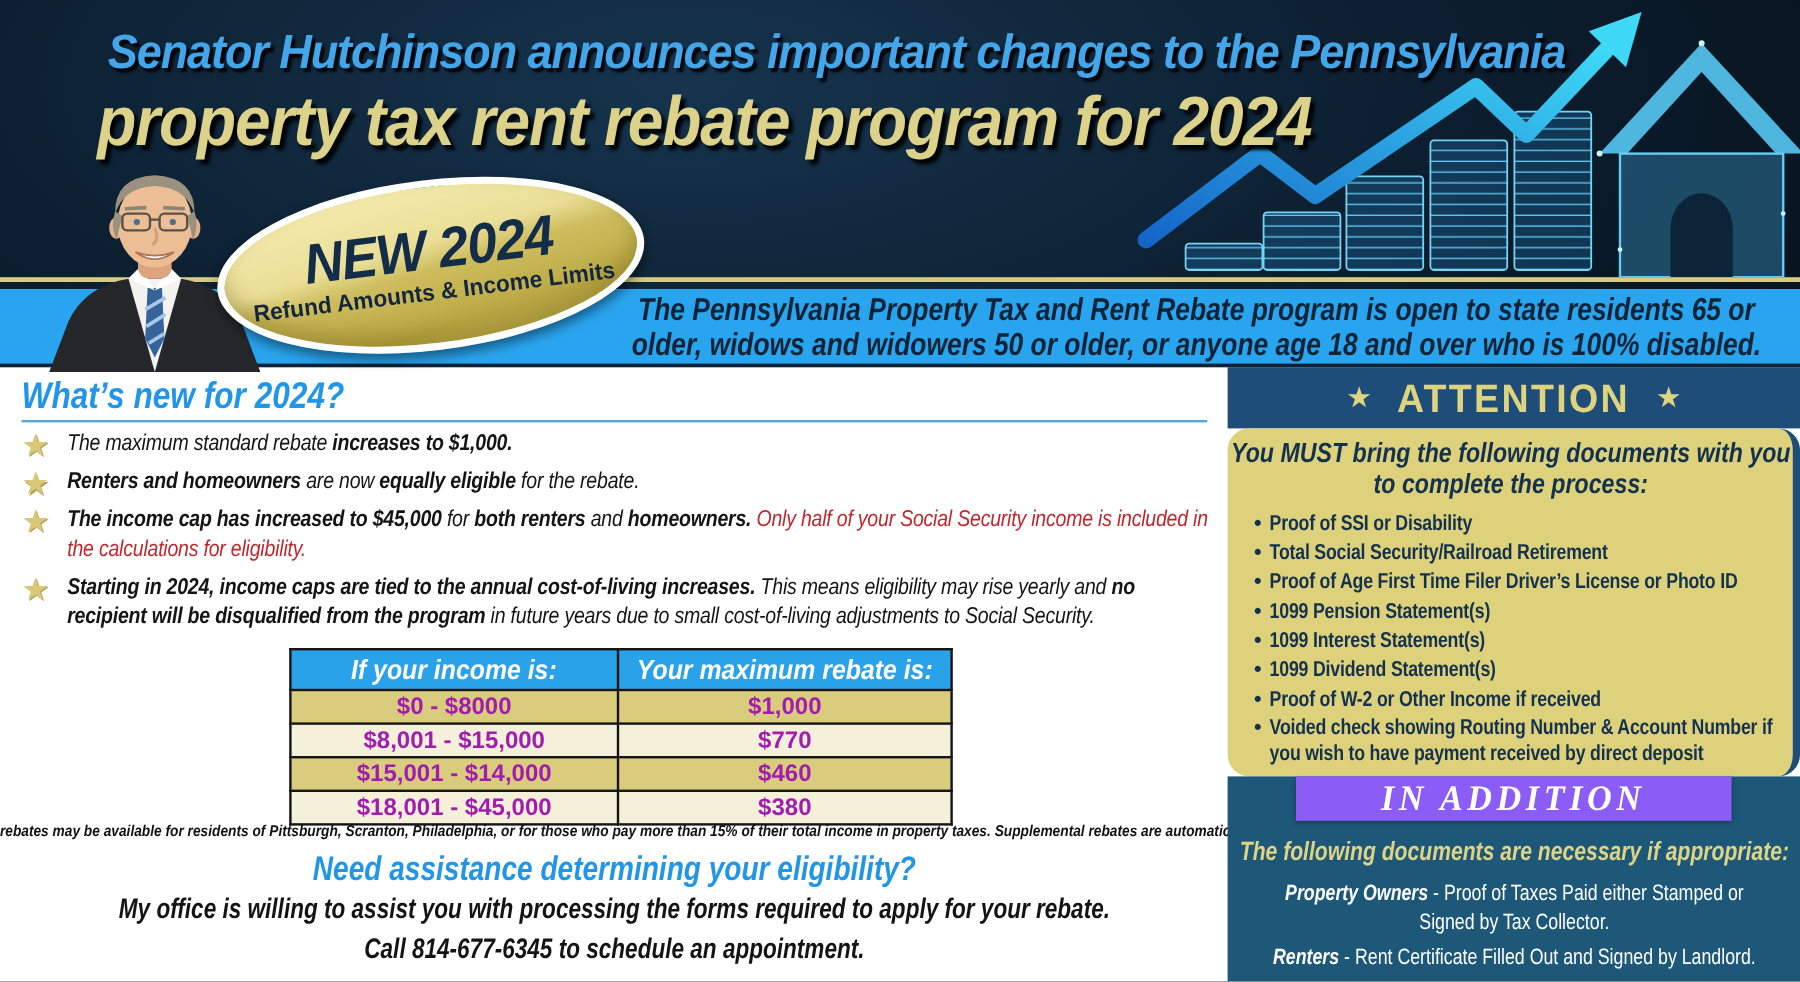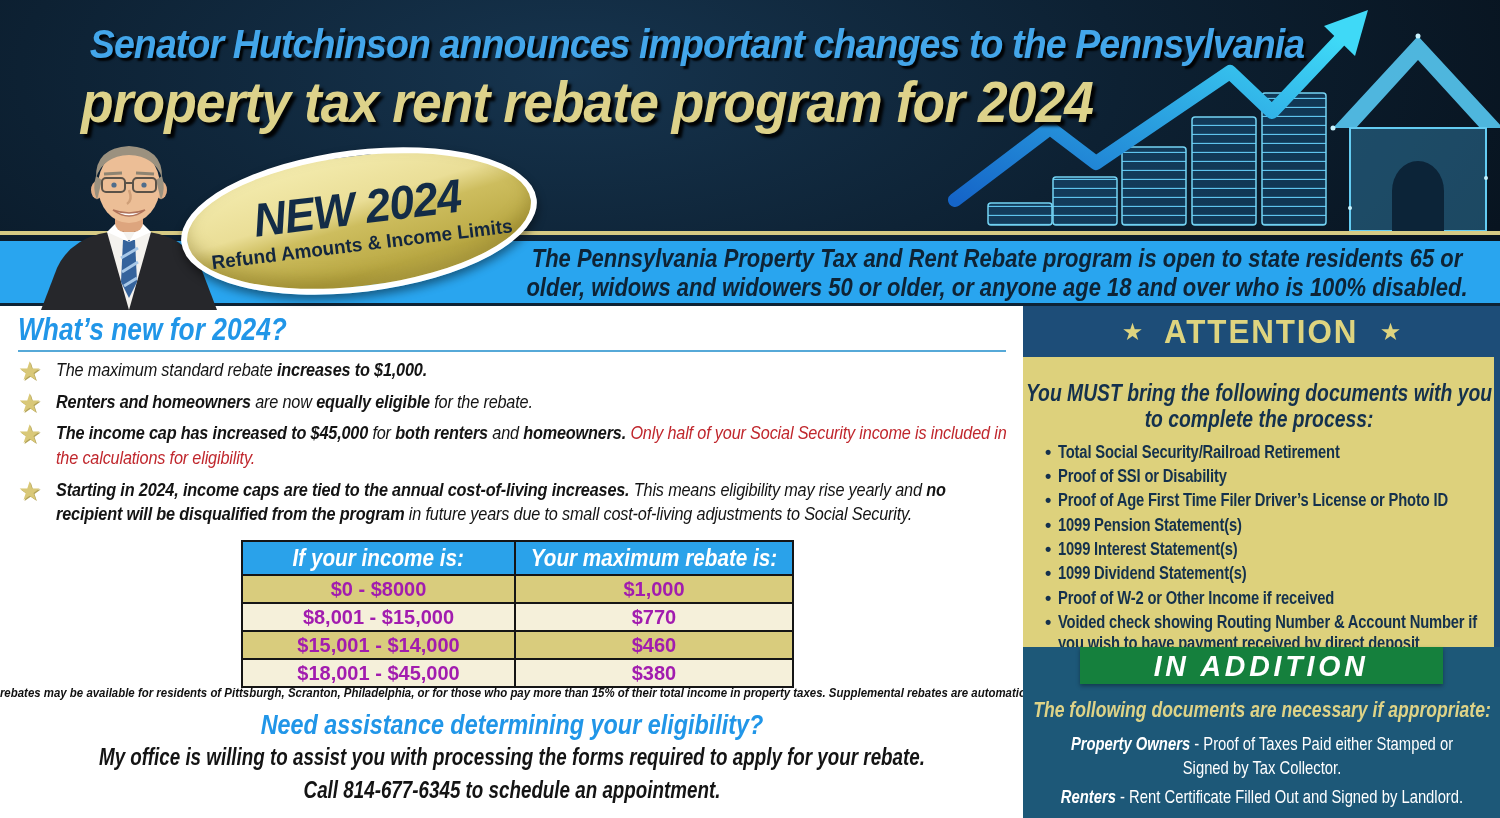--- a/index.html
+++ b/index.html
@@ -88,36 +88,37 @@
     transform:scaleX(.8) translateX(-50%); transform-origin:0 0;
     font-size:23.5px; font-weight:700; font-style:italic; color:#141414;
   }
   .assist-l1 { top:438px; }
   .assist-l2 { top:471px; }
   
   .sidebar { position:absolute; left:1023px; top:306px; width:477px; height:512px; display:flex; flex-direction:column; }
   .att-bar { height:51px; background:#1d4d78; display:flex; align-items:center; justify-content:center; gap:16px; flex:none; }
   .att-star { color:#ded47f; font-size:24px; }
   .att-title { color:#ded47f; font-weight:700; font-size:33px; letter-spacing:2px; transform:scaleX(.95); }
-  .att-body { height:290px; flex:none; background:#ddd17c; border-right:6px solid #1d4d78; box-sizing:border-box; padding-top:22px; position:relative; }
+  .att-body { height:290px; flex:none; background:#ddd17c; border-right:6px solid #1d4d78; box-sizing:border-box; padding-top:6px; position:relative;border-radius:18px; }
   .att-intro {
     position:relative; left:50%; width:560px;
     transform:scaleX(.84) translateX(-50%); transform-origin:0 0;
     text-align:center; font-size:23px; font-weight:700; font-style:italic;
     color:#14314d; line-height:1.12; margin:2px 0 9px 0;
   }
   .att-list { list-style:none; margin:0; padding:0 0 0 22px; }
   .att-list li { position:relative; font-size:18px; font-weight:700; color:#14314d; margin-bottom:3.5px; line-height:1.16; padding-left:13px; }
   .att-list li::before { content:"\2022"; position:absolute; left:0; top:0; }
   .al { display:inline-block; width:122%; transform:scaleX(.82); transform-origin:0 0; letter-spacing:-.2px; }
   .addition { flex:1; background:#1d5878; position:relative; }
   .add-banner {
-    width:363px; height:37px; margin:0 auto; background:#15803d;
+    width:363px; height:37px; margin:0 auto; background:#8b5cf6;
     display:flex; align-items:center; justify-content:center;
     box-shadow:0 2px 4px rgba(0,0,0,.35);
+    font-family:Liberation Serif, serif;
   }
   .add-banner span { color:#fff; font-size:30px; font-weight:700; font-style:italic; letter-spacing:4px; transform:scaleX(.95); white-space:nowrap; }
   .add-sub {
     position:relative; left:50%; width:max-content; white-space:nowrap;
     transform:scaleX(.8) translateX(-50%); transform-origin:0 0;
     color:#ded387; font-size:22px; font-weight:700; font-style:italic; margin-top:13px;
   }
   .add-entry {
     position:relative; left:50%;
     transform:scaleX(.8) translateX(-50%); transform-origin:0 0;
@@ -270,22 +271,22 @@
 
   <aside class="sidebar">
     <div class="att-bar">
       <span class="att-star">★</span>
       <span class="att-title">ATTENTION</span>
       <span class="att-star">★</span>
     </div>
     <div class="att-body">
       <div class="att-intro">You MUST bring the following documents with you to complete the process:</div>
       <ul class="att-list">
+        <li><span class="al">Proof of SSI or Disability</span></li>
         <li><span class="al">Total Social Security/Railroad Retirement</span></li>
-        <li><span class="al">Proof of SSI or Disability</span></li>
         <li><span class="al">Proof of Age First Time Filer Driver’s License or Photo ID</span></li>
         <li><span class="al">1099 Pension Statement(s)</span></li>
         <li><span class="al">1099 Interest Statement(s)</span></li>
         <li><span class="al">1099 Dividend Statement(s)</span></li>
         <li><span class="al">Proof of W-2 or Other Income if received</span></li>
         <li><span class="al">Voided check showing Routing Number &amp; Account Number if you wish to have payment received by direct deposit</span></li>
       </ul>
     </div>
     <div class="addition">
       <div class="add-banner">

